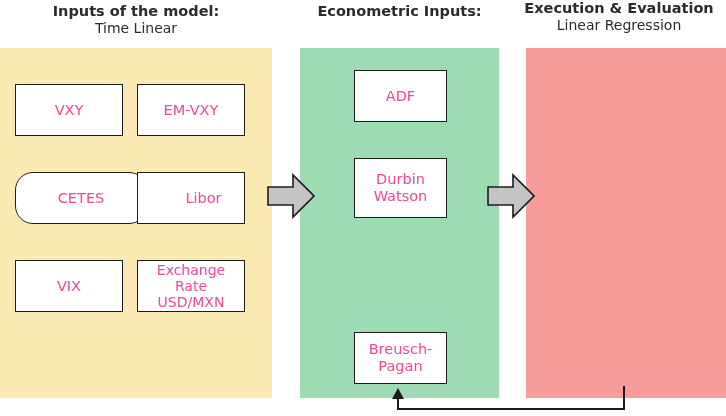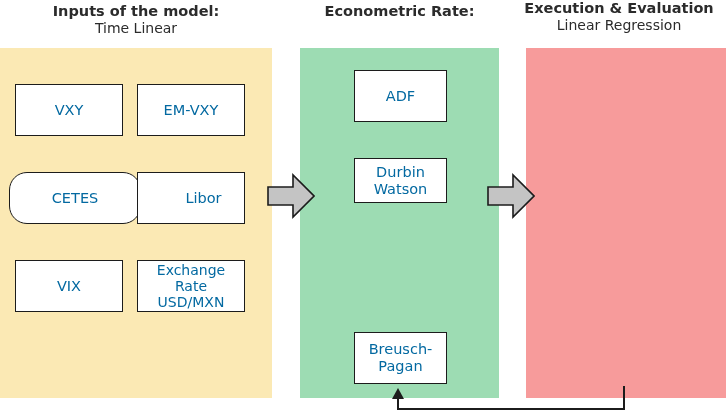--- a/index.html
+++ b/index.html
@@ -61,36 +61,36 @@
     position: absolute;
     background: #ffffff;
     border: 1.6px solid #1c1c1c;
     box-sizing: border-box;
     display: flex;
     align-items: center;
     justify-content: center;
     text-align: center;
     font-size: 14.5px;
     line-height: 1.15;
-    color: #0369a1;
+    color: #ec4899;
     white-space: pre-line;
     padding: 2px 3px;
   }
 
   
   #node-vxy      { left: 15px;  top: 84px;  width: 108px; height: 52px; }
   #node-emvxy    { left: 137px; top: 84px;  width: 108px; height: 52px; }
-  #node-cetes    { left: 9px;  top: 172px; width: 132px; height: 52px; border-radius: 18px; }
+  #node-cetes    { left: 15px;  top: 172px; width: 132px; height: 52px; border-radius: 18px; }
   #node-libor    { left: 137px; top: 172px; width: 108px; height: 52px; padding-left: 28px; }
   #node-vix      { left: 15px;  top: 260px; width: 108px; height: 52px; }
   #node-fx       { left: 137px; top: 260px; width: 108px; height: 52px; font-size: 14px; }
 
   
   #node-adf      { left: 354px; top: 70px;  width: 93px; height: 52px; }
-  #node-dw       { left: 354px; top: 158px; width: 93px; height: 45px; }
+  #node-dw       { left: 354px; top: 158px; width: 93px; height: 60px; }
   #node-granger  { left: 354px; top: 245px; width: 93px; height: 52px; }
   #node-bp       { left: 354px; top: 332px; width: 93px; height: 52px; }
 
   
   #node-implicit { left: 558px; top: 157px; width: 133px; height: 76px; }
 
   
   .block-arrow {
     position: absolute;
     width: 48px;
@@ -112,21 +112,21 @@
 <body>
 
 <div class="canvas">
 
   <div class="col-header" id="header-inputs">
     <div class="title">Inputs of the model:</div>
     <div class="subtitle">Time Linear</div>
   </div>
 
   <div class="col-header" id="header-tests">
-    <div class="title">Econometric Rate:</div>
+    <div class="title">Econometric Inputs:</div>
     <div class="subtitle"></div>
   </div>
 
   <div class="col-header" id="header-exec">
     <div class="title">Execution &amp; Evaluation</div>
     <div class="subtitle">Linear Regression</div>
   </div>
 
   <div class="panel" id="panel-inputs"></div>
   <div class="panel" id="panel-tests"></div>

